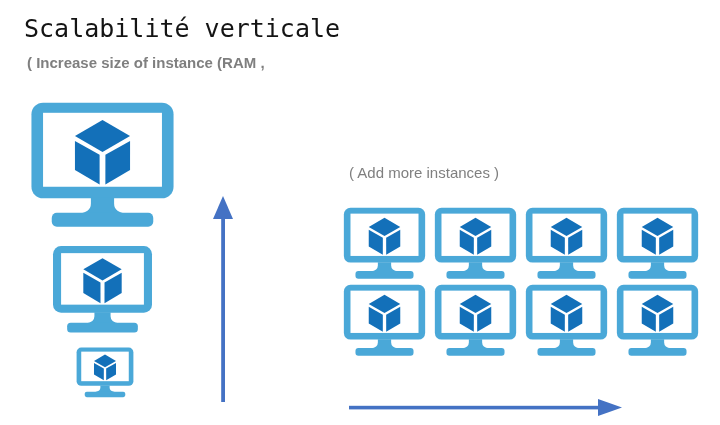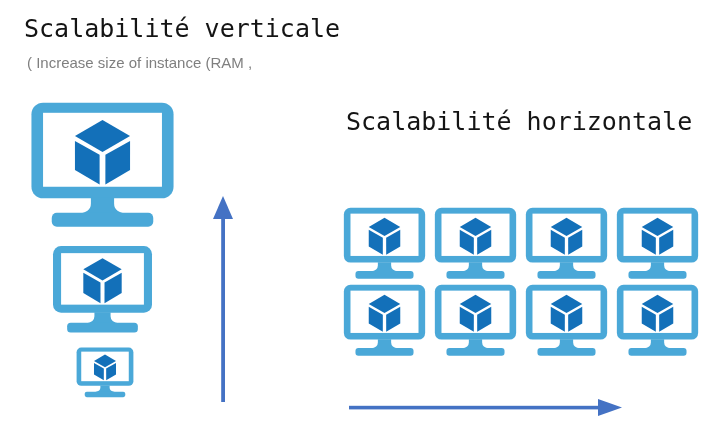--- a/index.html
+++ b/index.html
@@ -29,21 +29,21 @@
   }
   .t-vert{left:24px;top:15px;}
   .t-horz{left:346px;top:108px;}
   .subtitle{
     position:absolute;
     font-family:"Liberation Sans",sans-serif;
     font-size:15px;line-height:19px;
     color:var(--subtitle-text);
     white-space:nowrap;
   }
-  .s-vert{left:27px;top:53px;}
+  .s-vert{left:27px;top:53px;font-weight:bold;}
   .s-horz{left:349px;top:163px;}
   .mon{position:absolute;display:block;}
   .mon-large{left:30px;top:101px;width:145px;height:128px;}
   .mon-medium{left:52px;top:245px;width:101px;height:89px;}
   .mon-small{left:76px;top:347px;width:58px;height:51px;}
   .arrow-up{position:absolute;left:205px;top:196px;width:36px;height:206px;}
   .arrow-right{position:absolute;left:348px;top:398px;width:274px;height:19px;}
   .grid-row{position:absolute;left:343px;display:flex;gap:8px;}
   .row-0{top:207px;}
   .row-1{top:284px;}
@@ -85,21 +85,21 @@
         </svg>
       </div>
 
     <svg class="arrow-up" viewBox="0 0 36 206">
       <polygon points="18,0 28,23 8,23" fill="var(--arrow)"></polygon>
       <rect x="16.2" y="20" width="3.8" height="186" fill="var(--arrow)"></rect>
     </svg>
   </section>
 
   <section class="section">
-    <h1 class="title t-horz">Scalabilité horizontale</h1>
+    <p class="subtitle s-horz">( Add more instances )</p>
 
     <div id="monitor-grid">
         <div class="grid-row row-0">
           <svg viewBox="0 0 100 88" class="mon grid-mon">
             <use href="#monitor-sym"></use>
           </svg>
           <svg viewBox="0 0 100 88" class="mon grid-mon">
             <use href="#monitor-sym"></use>
           </svg>
           <svg viewBox="0 0 100 88" class="mon grid-mon">

